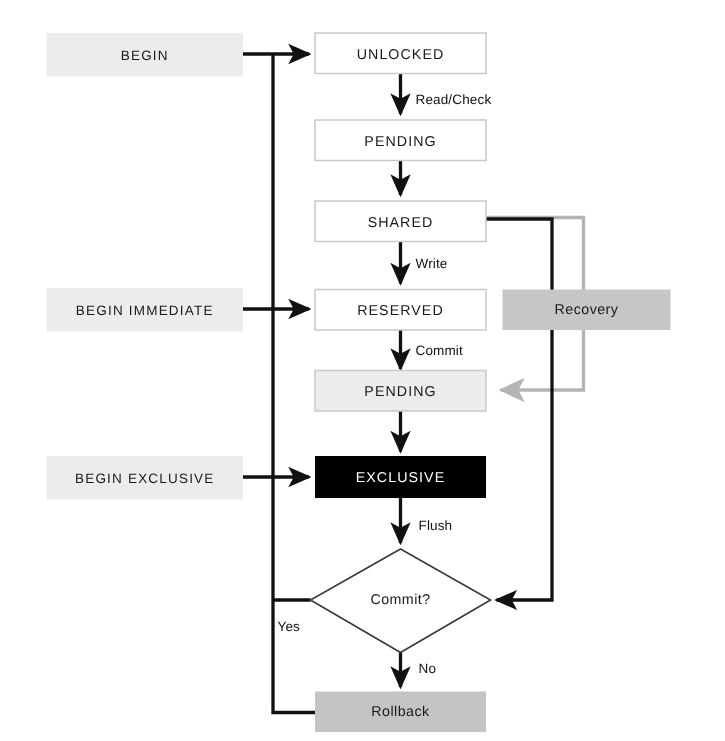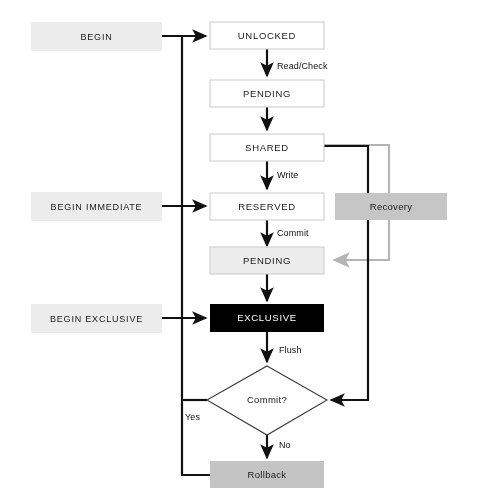--- a/index.html
+++ b/index.html
@@ -9,20 +9,21 @@
   }
   body {
     font-family: "Liberation Sans", sans-serif;
   }
   #canvas {
     position: relative;
     width: 483px;
     height: 494px;
     background: #ffffff;
     overflow: hidden;
+    border-radius: 10px;
   }
   #canvas svg {
     position: absolute;
     left: 0;
     top: 0;
   }
   .node-label {
     font-family: "Liberation Sans", sans-serif;
     text-anchor: middle;
     dominant-baseline: middle;

